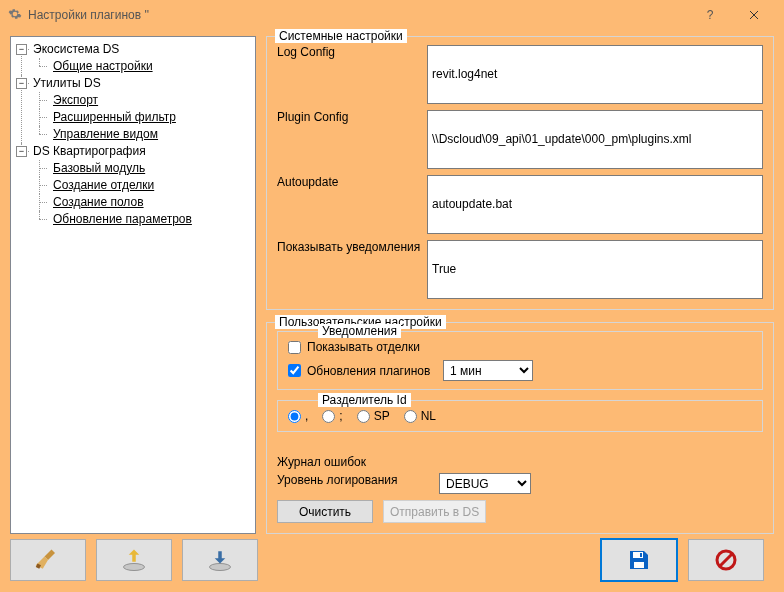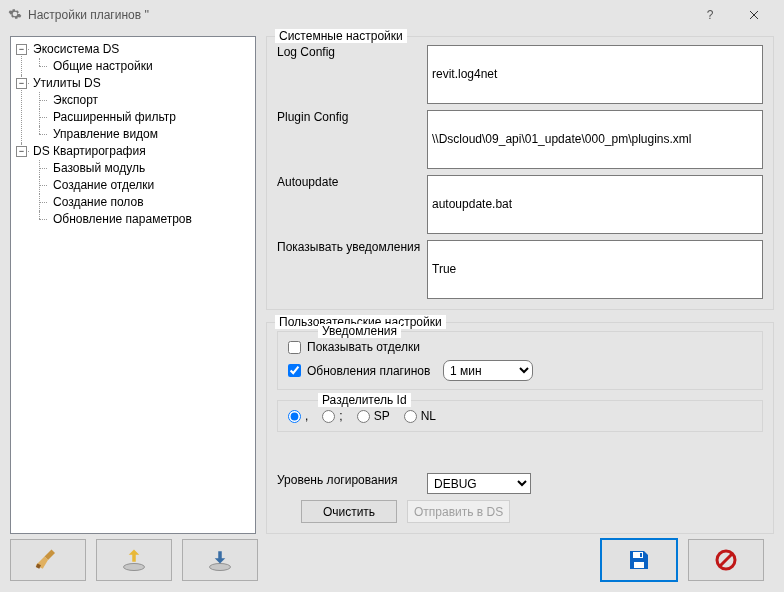--- a/index.html
+++ b/index.html
@@ -1,49 +1,49 @@
 <!DOCTYPE html>
 <html><head>
 <meta charset="utf-8">
 <style>
 html,body{margin:0;padding:0;font-family:"Segoe UI",Tahoma,sans-serif;font-size:12px;color:#000;background:#fff;}
-.window{width:784px;height:592px;box-sizing:border-box;position:relative;background:#e5e5e5;}
+.window{width:784px;height:592px;box-sizing:border-box;position:relative;background:#fdba74;}
 .titlebar{height:30px;display:flex;align-items:center;padding:0 8px;color:#555;}
 .titlebar .gear{margin-right:6px;color:#777;}
 .titlebar .title{flex:1;}
 .titlebar .btn{width:44px;height:30px;display:flex;align-items:center;justify-content:center;color:#555;}
 .body{position:absolute;top:30px;bottom:0;left:0;right:0;padding:6px 10px 10px 10px;box-sizing:border-box;}
 .cols{display:flex;gap:10px;height:498px;}
 .tree-panel{width:246px;border:1px solid #828790;box-sizing:border-box;background:#fff;overflow:auto;padding:4px 2px;}
 .tree ul{list-style:none;margin:0;padding-left:0;}
 .tree li{position:relative;padding-left:18px;line-height:17px;white-space:nowrap;}
 .tree li::before{content:"";position:absolute;left:8px;top:0;bottom:0;border-left:1px dotted #999;}
 .tree li::after{content:"";position:absolute;left:8px;top:8px;width:8px;border-top:1px dotted #999;}
 .tree li.root::before{top:8px;}
 .tree li:last-child::before{bottom:auto;height:8px;}
 .tree .toggle{position:absolute;left:3px;top:3px;width:9px;height:9px;border:1px solid #888;background:#fff;font-size:9px;line-height:9px;text-align:center;cursor:pointer;z-index:1;}
-.tree .leaf{padding-left:20px;}
+.tree .leaf{padding-left:20px;text-decoration:underline;}
 .tree .label{padding:0 2px;}
 .right{flex:1;display:flex;flex-direction:column;gap:12px;}
 .group{border:1px solid #d5d5d5;padding:8px 10px 10px 10px;position:relative;}
 .group .legend{position:absolute;top:-8px;left:8px;background:#fff;padding:0 4px;}
 .formrow{display:flex;margin-bottom:6px;}
 .formrow:last-child{margin-bottom:0;}
 .formrow .lbl{width:150px;}
 .formrow .val{flex:1;border:1px solid #7a7a7a;padding:20px 4px;height:17px;line-height:17px;background:#fff;}
 .subgroup{border:1px solid #d5d5d5;padding:8px 10px;position:relative;margin-bottom:10px;}
 .subgroup .legend{position:absolute;top:-8px;left:8px;background:#fff;padding:0 4px;margin-left:32px;}
 .chk{display:flex;align-items:center;gap:6px;margin-bottom:6px;}
 .chk input{margin:0;}
 .radios{display:flex;gap:14px;align-items:center;}
 .radios label{display:flex;align-items:center;gap:4px;}
 .radios input{margin:0;}
 select{border:1px solid #7a7a7a;padding:1px 2px;height:21px;background:#fff;font:inherit;}
 .err-block{margin-top:auto;}
-.btnrow{display:flex;gap:10px;margin-top:6px;margin-left:24px;}
+.btnrow{display:flex;gap:10px;margin-top:6px;}
 button.std{min-width:96px;height:23px;border:1px solid #adadad;background:#e1e1e1;font:inherit;cursor:pointer;}
 button.std:disabled{color:#a0a0a0;background:#efefef;border-color:#d0d0d0;cursor:default;}
 .bottom{position:absolute;left:10px;right:10px;bottom:10px;display:flex;align-items:center;}
 .icon-btn{width:74px;height:40px;border:1px solid #adadad;background:#e1e1e1;display:flex;align-items:center;justify-content:center;margin-right:10px;cursor:pointer;}
 .spacer{flex:1;}
 .icon-btn.primary{border:2px solid #0078d7;}
 .icon-btn svg{display:block;}
 </style>
 </head>
 <body>
@@ -125,21 +125,21 @@
 
           <div class="subgroup">
             <span class="legend">Уведомления</span>
             <div class="chk">
               <input type="checkbox" style="">
               <span>Показывать отделки</span>
             </div>
             <div class="chk" style="margin-bottom:0;">
               <input type="checkbox" checked="" style="">
               <span style="width:130px;">Обновления плагинов</span>
-              <select style="width:90px;border-radius:7px;">
+              <select style="width:90px;">
                 <option>1 мин</option>
               </select>
             </div>
           </div>
 
           <div class="subgroup">
             <span class="legend">Разделитель Id</span>
             <div class="radios">
               <label>
                   <input type="radio" name="sep" checked="" style="">
@@ -154,23 +154,24 @@
                   <span>SP</span>
                 </label>
               <label>
                   <input type="radio" name="sep" style="">
                   <span>NL</span>
                 </label>
             </div>
           </div>
 
           <div class="err-block">
+            <div style="margin-bottom:4px;">Журнал ошибок</div>
             <div class="formrow">
               <div class="lbl">Уровень логирования</div>
-              <select style="width:104px;">
+              <select style="width:92px;margin-left:12px;">
                 <option>DEBUG</option>
               </select>
             </div>
             <div class="btnrow">
               <button class="std">Очистить</button>
               <button class="std" disabled="">Отправить в DS</button>
             </div>
           </div>
         </div>
       </div>

